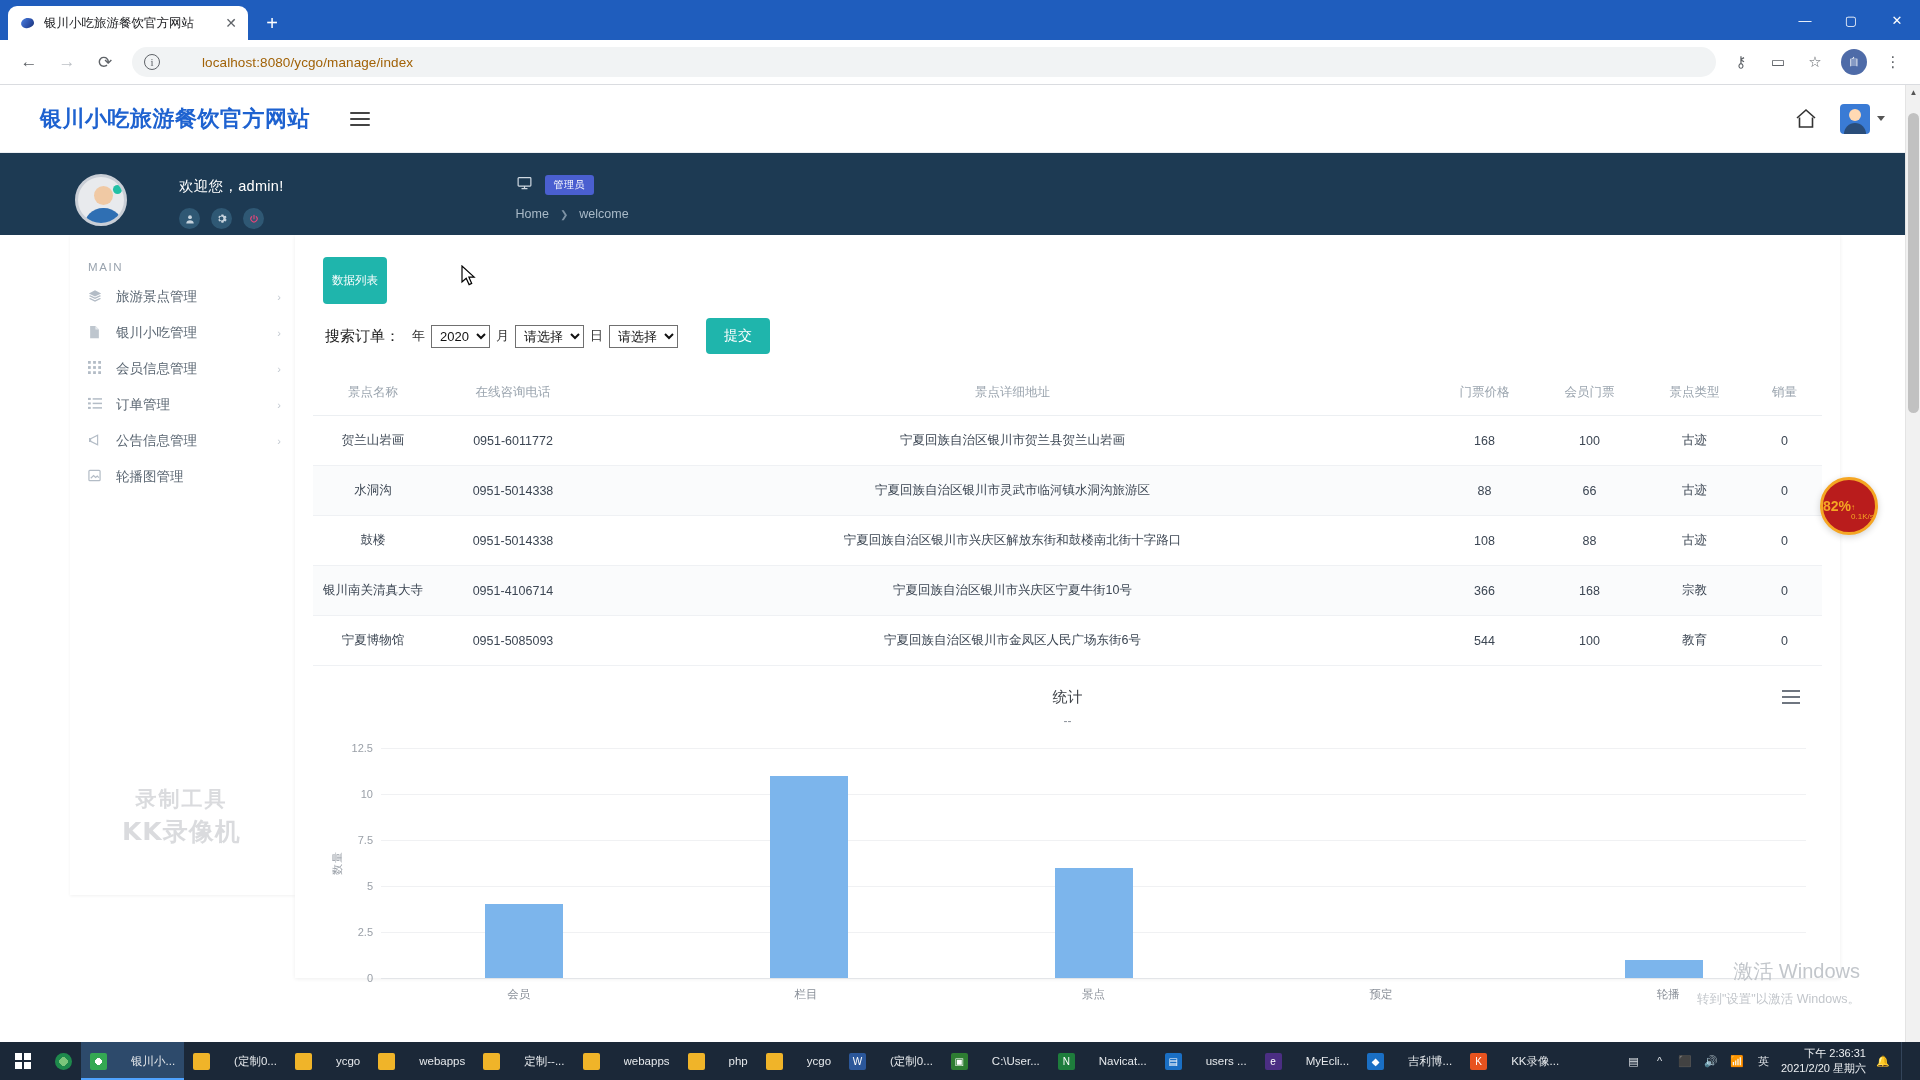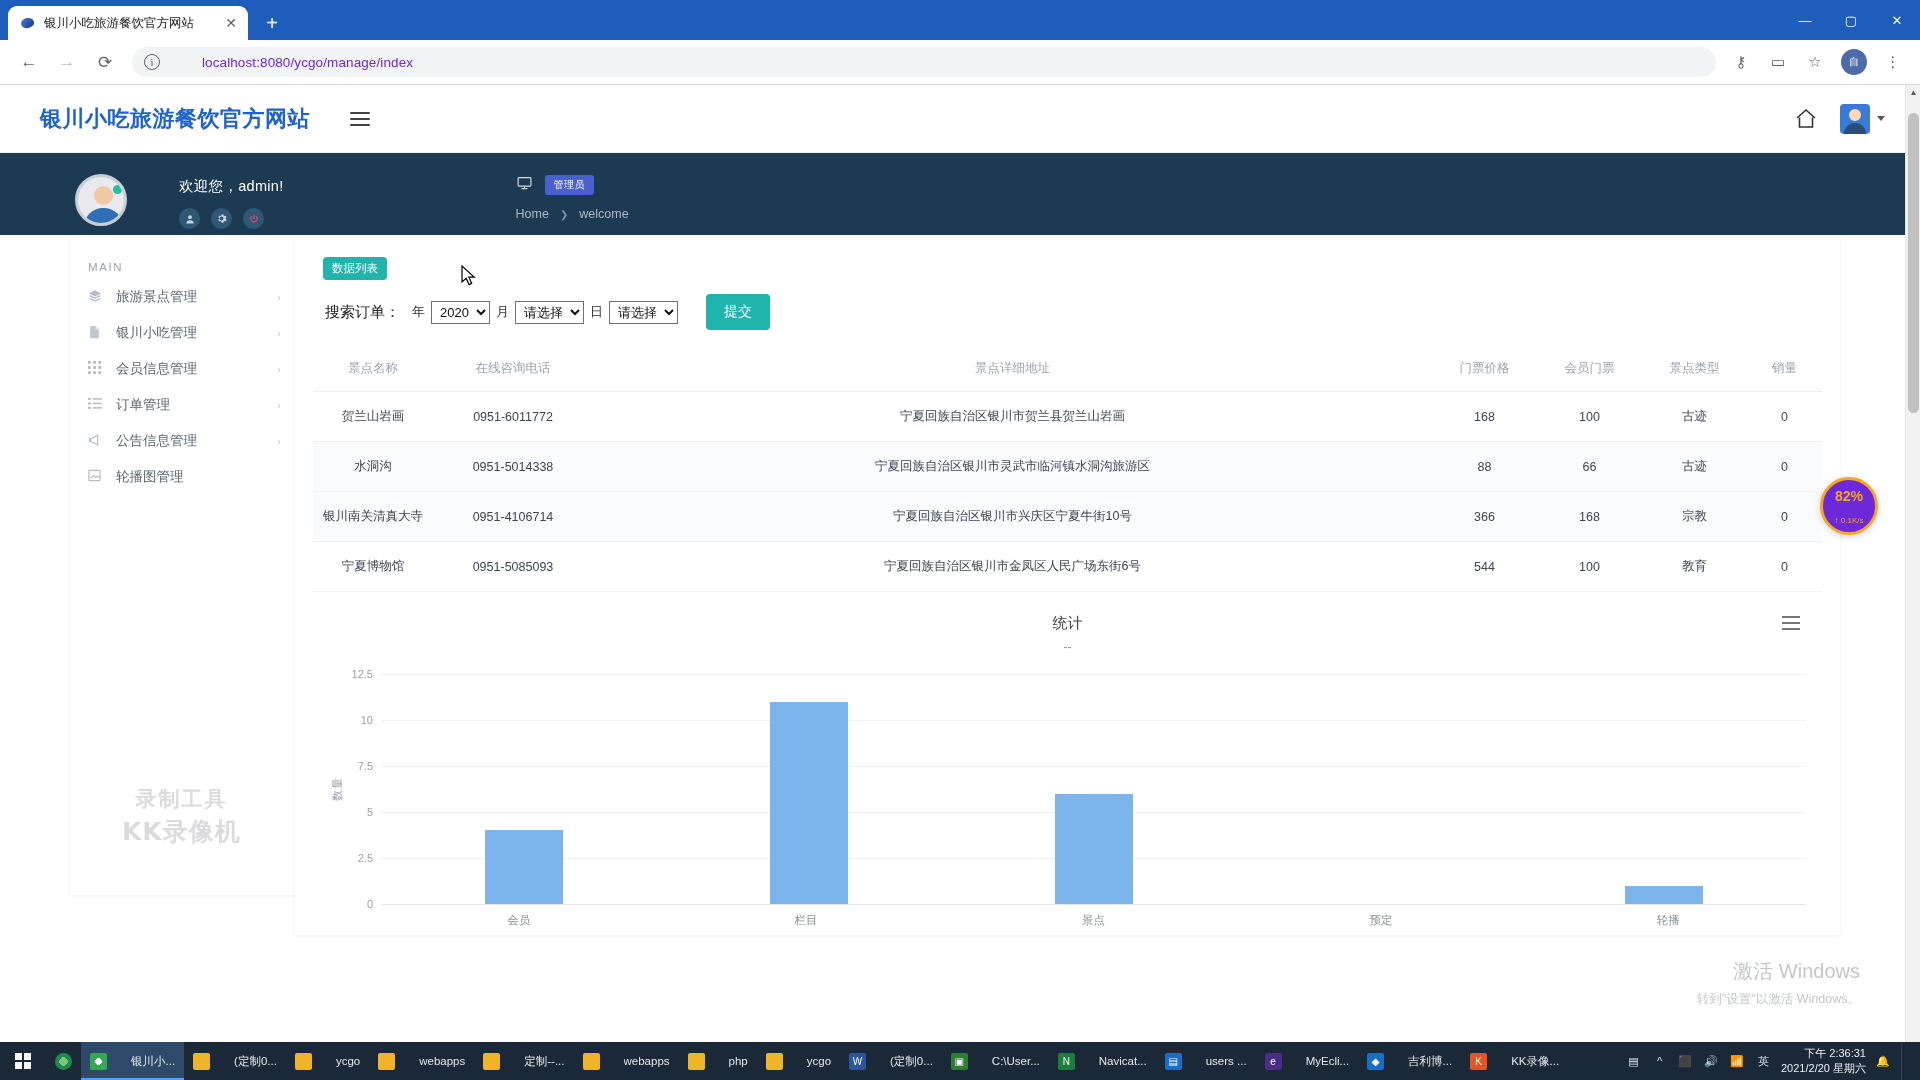--- a/index.html
+++ b/index.html
@@ -71,21 +71,21 @@
     background: #f1f3f4; border-radius: 15px;
     display: flex; align-items: center; padding: 0 12px;
     font-size: 13.5px; color: #202124;
   }
   .omni-info {
     width: 16px; height: 16px; margin-right: 10px;
     border: 1.4px solid #5f6368; border-radius: 50%;
     display: flex; align-items: center; justify-content: center;
     font-size: 11px; color: #5f6368; font-family: "Liberation Serif", serif;
   }
-  .omni-url { color: #6d28d9; font-size: 13.5px; letter-spacing: .1px; padding-left: 32px; }
+  .omni-url { color: #a16207; font-size: 13.5px; letter-spacing: .1px; padding-left: 32px; }
   .omni-actions { display: flex; align-items: center; gap: 3px; margin-left: auto; }
   .tb-ic { width: 30px; height: 30px; display: flex; align-items: center;
            justify-content: center; color: #5f6368; font-size: 15px; margin: 0 2px; }
   .profile-pill {
     width: 26px; height: 26px; border-radius: 50%;
     background: #4e6ba8; color: #fff; font-size: 10px;
     display: flex; align-items: center; justify-content: center;
     margin: 0 6px;
   }
 
@@ -181,21 +181,21 @@
   .side-item .si-arrow { color: #c2c9d1; font-size: 11px; }
 
   .main-panel {
     flex: 1 1 auto; background: #fff; margin-right: 80px;
     min-height: 700px; padding: 18px 0 0 0;
     box-shadow: 0 1px 4px rgba(0,0,0,.07);
   }
   .panel-inner { padding: 0 18px; }
   .chip-datalist {
     display: inline-block; background: #1fb5ac; color: #fff;
-    font-size: 11.5px; padding: 4px 9px; border-radius: 4px;
+    font-size: 11.5px; padding: 16px 9px; border-radius: 4px;
     margin: 4px 0 0 10px;
   }
   .searchbar {
     display: flex; align-items: center; gap: 6px;
     padding: 14px 0 12px 12px; font-size: 14.5px; color: #333;
   }
   .searchbar .lbl { font-size: 15px; color: #222; margin-right: 6px; }
   .searchbar .unit { font-size: 13px; color: #333; }
   select.sel {
     font-family: "Liberation Sans", sans-serif; font-size: 13px;
@@ -255,22 +255,22 @@
   .barcell { flex: 1 1 0; display: flex; flex-direction: column;
              align-items: center; height: 100%; justify-content: flex-end; }
   .bar { width: 78px; background: #7cb5ec; }
   .xlabels { position: absolute; left: 62px; right: 10px; display: flex; margin-top: 9px; }
   .xlabels div { flex: 1 1 0; text-align: center; font-size: 11.5px; color: #8a9099; }
 
   
   .speed-widget {
     position: absolute; right: 42px; top: 392px;
     width: 58px; height: 58px; border-radius: 50%;
-    background: #6d28d9; border: 3px solid #f5a623;
-    display: flex; flex-direction: column; align-items: center;
+    background: #b91c1c; border: 3px solid #f5a623;
+    display: flex; flex-direction: row; align-items: center;
     justify-content: center; box-shadow: 0 2px 7px rgba(0,0,0,.18);
   }
   .speed-pct { font-size: 14px; color: #f5a623; font-weight: bold; }
   .speed-rate { font-size: 8px; color: #f5a623; margin-top: 12px; }
 
   .watermark-kk {
     position: absolute; left: 122px; top: 700px;
     text-align: center; opacity: .32; pointer-events: none;
   }
   .wm-l1 { font-size: 21px; color: #8d929a; font-weight: bold; letter-spacing: 2px;
@@ -576,20 +576,29 @@
               </tr>
               <tr class="alt">
                 <td>水洞沟</td>
                 <td>0951-5014338</td>
                 <td>宁夏回族自治区银川市灵武市临河镇水洞沟旅游区</td>
                 <td>88</td>
                 <td>66</td>
                 <td>古迹</td>
                 <td>0</td>
               </tr>
+              <tr>
+                <td>鼓楼</td>
+                <td>0951-5014338</td>
+                <td>宁夏回族自治区银川市兴庆区解放东街和鼓楼南北街十字路口</td>
+                <td>108</td>
+                <td>88</td>
+                <td>古迹</td>
+                <td>0</td>
+              </tr>
               <tr class="alt">
                 <td>银川南关清真大寺</td>
                 <td>0951-4106714</td>
                 <td>宁夏回族自治区银川市兴庆区宁夏牛街10号</td>
                 <td>366</td>
                 <td>168</td>
                 <td>宗教</td>
                 <td>0</td>
               </tr>
               <tr>

